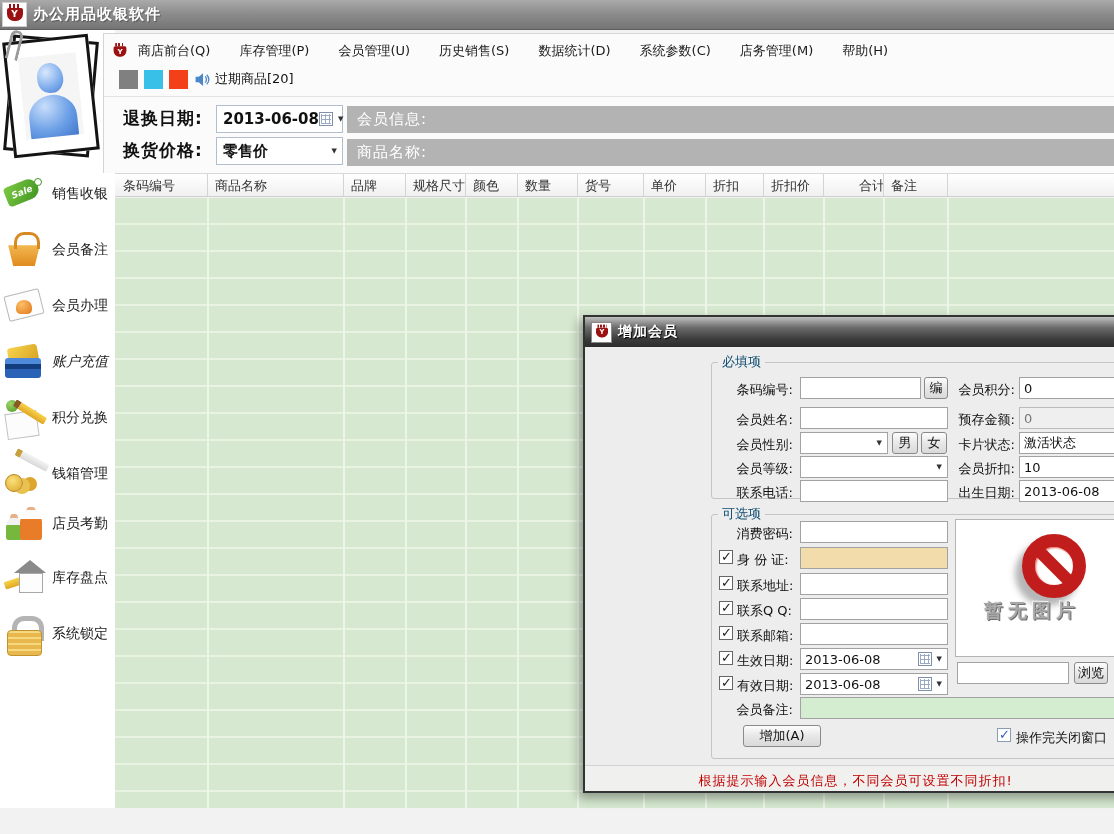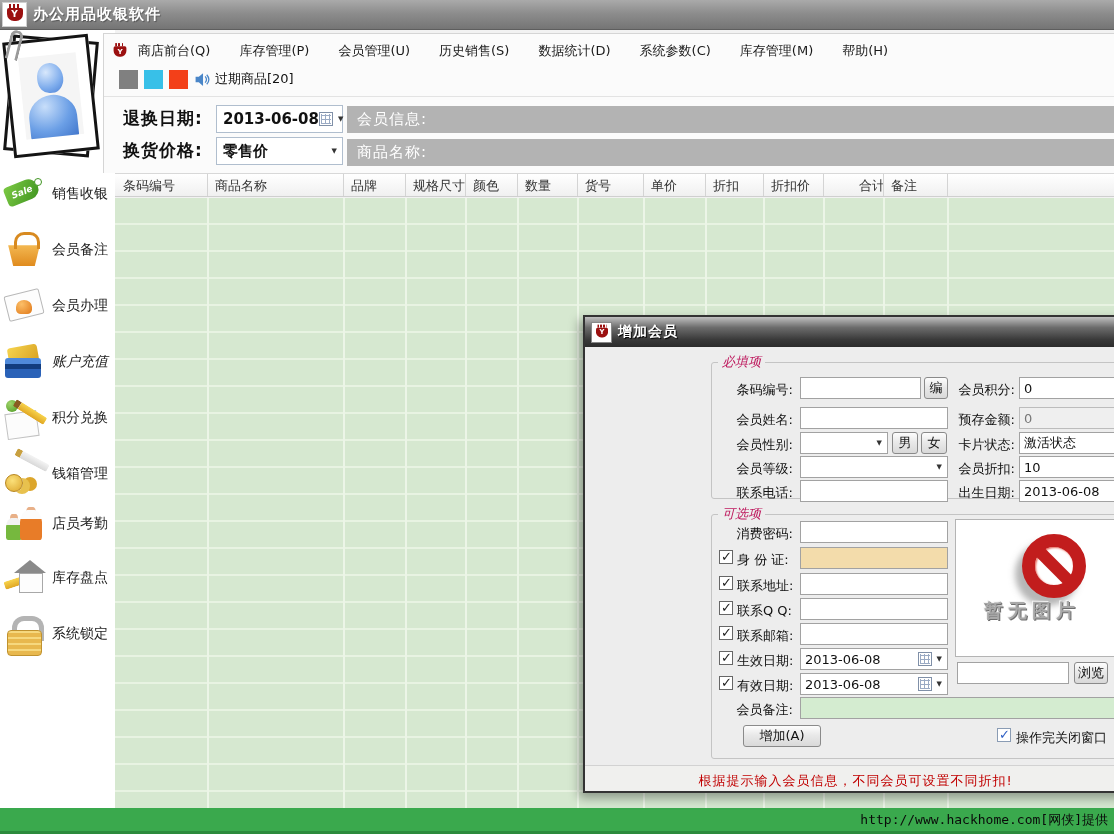--- a/index.html
+++ b/index.html
@@ -131,21 +131,21 @@
   
   .dialog { position:absolute; left:583px; top:315px; width:545px; height:478px;
     border:2px solid #333; overflow:hidden; box-shadow:-4px 5px 10px rgba(0,0,0,.35); background:#ededed; }
   .dlg-title { position:absolute; left:0; top:0; width:100%; height:30px;
     background:linear-gradient(180deg,#c0c0c0 0%,#6c6c6c 35%,#3a3a3a 75%,#2c2c2c 100%);
     display:flex; align-items:center; }
   .dlg-title .t { color:#fff; font-size:14px; font-weight:bold; margin-left:6px; text-shadow:1px 1px 1px #000; letter-spacing:1px;text-align:right; }
   .dlg-body { position:absolute; left:0; top:30px; width:100%; height:448px; background:#ededed; }
 
   fieldset.grp { position:absolute; border:1px solid #c4c4c4; border-radius:3px; background:transparent; }
-  fieldset.grp legend { font-size:13px; color:#be185d; padding:0 4px; margin-left:6px;font-style:italic; }
+  fieldset.grp legend { font-size:13px; color:#0c4a6e; padding:0 4px; margin-left:6px; }
 
   .dl { position:absolute; font-size:13px; color:#111; white-space:nowrap; }
   .dl.r { text-align:right; }
   .din { position:absolute; height:22px; background:#fff; border:1px solid #a2a2a2; font-size:13px;
     font-family:"DejaVu Sans", sans-serif; padding:0 4px; color:#111; }
   .din:disabled { background:#efefef; color:#777; border-color:#bcbcbc; }
   .dcombo { position:absolute; height:22px; background:#fff; border:1px solid #a2a2a2; display:flex; align-items:center; }
   .dcombo .val { font-size:13px; color:#111; margin-left:4px; flex:1; white-space:nowrap; }
   .btn { position:absolute; height:22px; background:linear-gradient(180deg,#fdfdfd,#e9e9e9 45%,#d9d9d9);
     border:1px solid #8a8a8a; border-radius:3px; font-size:13px; color:#111; text-align:center; cursor:pointer;
@@ -233,21 +233,21 @@
 
   <div class="top-panel">
     <div class="menu-row">
       <div class="logo-mark logo-sm" style="margin-left:8px;margin-right:10px;">Y</div>
       <span class="menu-item">商店前台(Q)</span>
       <span class="menu-item">库存管理(P)</span>
       <span class="menu-item">会员管理(U)</span>
       <span class="menu-item">历史销售(S)</span>
       <span class="menu-item">数据统计(D)</span>
       <span class="menu-item">系统参数(C)</span>
-      <span class="menu-item">库存管理(M)</span>
+      <span class="menu-item">店务管理(M)</span>
       <span class="menu-item">帮助(H)</span>
     </div>
     <div class="tool-row">
       <span class="sq" style="margin-left:15px;background:#808080;"></span>
       <span class="sq" style="background:#38c0e8;"></span>
       <span class="sq" style="background:#f34019;"></span>
       <svg class="spk" width="17" height="17" viewBox="0 0 16 16">
         <path d="M1.5 5.5v5h3l4 3.5v-12l-4 3.5z" fill="#4a86c8"></path>
         <path d="M10.5 5 q2.5 3 0 6 M12 3.5 q4 4.5 0 9" stroke="#4a86c8" stroke-width="1.2" fill="none"></path>
       </svg>
@@ -310,23 +310,20 @@
     <i class="body-vline" style="left:402px;"></i>
       <i class="body-vline" style="left:462px;"></i>
     <i class="body-vline" style="left:528px;"></i>
       <i class="body-vline" style="left:590px;"></i>
     <i class="body-vline" style="left:648px;"></i>
       <i class="body-vline" style="left:708px;"></i>
     <i class="body-vline" style="left:768px;"></i>
       <i class="body-vline" style="left:832px;"></i>
   </div>
 
-  <div class="statusbar">
-    <span class="credit">http://www.hackhome.com[网侠]提供</span>
-  </div>
 
   <div class="dialog">
     <div class="dlg-title">
       <div class="logo-box" style="width:21px;height:21px;margin-left:6px;border-color:#888;">
         <div class="logo-mark" style="transform:scale(.75);">Y</div>
       </div>
       <span class="t">增加会员</span>
     </div>
 
     <div class="dlg-body">

